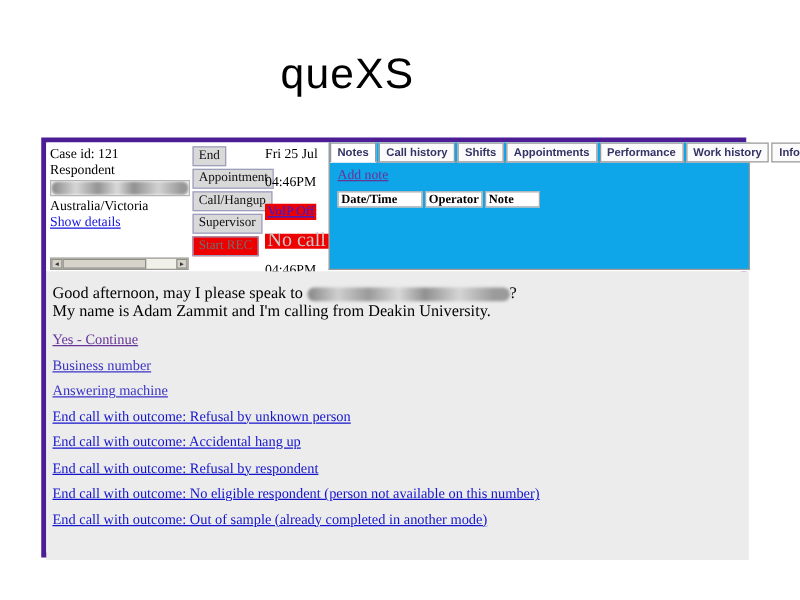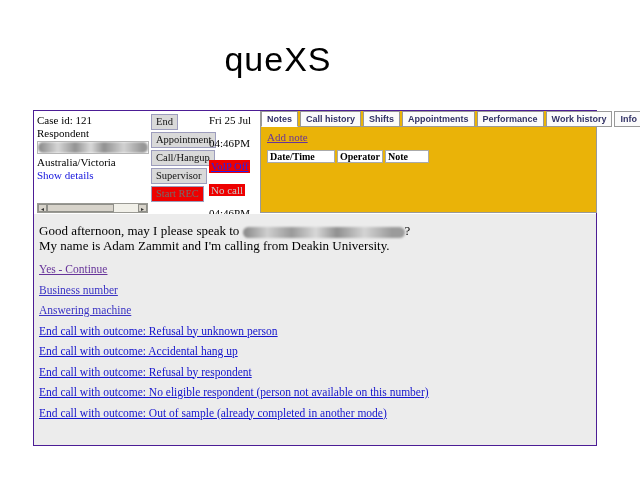--- a/index.html
+++ b/index.html
@@ -7,52 +7,52 @@
   body { font-family:"Liberation Serif", serif; color:#000; position:relative; }
 
   .slide-title {
     position:absolute; left:0; top:40px; width:556px;
     text-align:center; font-family:"Liberation Sans", sans-serif;
     font-size:34px; font-weight:400; color:#000; letter-spacing:1px;
   }
 
   .screenshot {
     position:absolute; left:33px; top:110px; width:564px; height:336px;
-    border:1px solid #4c1d95; background:#fff;
+    border:4px solid #4c1d95; background:#fff;
   }
 
   
   .top-section { position:absolute; left:0; top:0; width:562px; height:103px; background:#fff; }
 
   .case-panel { position:absolute; left:3px; top:3px; width:116px; font-size:11px; line-height:13px; }
   .redacted-box { width:112px; height:13px; border:1px solid #b5b5b5; margin:1px 0 2px 0; overflow:hidden; background:#fff; }
   .redacted-smear {
     width:100%; height:100%;
     background:linear-gradient(90deg,#8f8f8f 2%,#d6d6d6 18%,#939393 34%,#dadada 48%,#909090 60%,#d2d2d2 78%,#979797 95%);
     filter:blur(1.3px); border-radius:5px;
   }
-  a.plain-link { color:#1414dd; cursor:pointer; }
+  a.plain-link { color:#1414dd; text-decoration:underline; cursor:pointer; }
 
   .buttons-col { position:absolute; left:117px; top:3px; display:flex; flex-direction:column; align-items:flex-start; gap:2px; }
   .ui-btn {
     font-family:"Liberation Serif", serif; font-size:10.5px; line-height:12px;
     background:#d9d9d9; border:1px solid #9d9dbd; padding:1px 4px; color:#111; cursor:pointer;
   }
   .ui-btn.rec { background:#ee0000; color:#6e6e6e; }
 
   .status-col { position:absolute; left:175px; top:3px; display:flex; flex-direction:column; align-items:flex-start; gap:11px; font-size:11px; line-height:12px; }
   .red-box { background:#ee0000; padding:0 2px; }
   .red-box .voip-link { color:#2222ee; text-decoration:underline; cursor:pointer; font-size:10.5px; }
-  .red-box.nocall { color:#c8c8c8; font-size:11px; }
+  .red-box.nocall { color:#c8c8c8; font-size:16px; }
 
   
   .tab-panel {
     position:absolute; left:226px; top:0; width:337px; height:102px;
     border-left:1px solid #999; border-right:1px solid #999; border-bottom:1px solid #999;
-    background:#eab308;
+    background:#0ea5e9;
   }
   .tab-row { display:flex; align-items:flex-end; gap:2px; border-bottom:1px solid #999; height:16px; padding-left:0; }
   .tab {
     font-family:"Liberation Sans", sans-serif; font-size:9px; font-weight:bold; color:#333366;
     background:#fbfbfb; border:1px solid #999; border-bottom:none; padding:2px 5px 2px 5px;
     margin-bottom:-1px; border-bottom:1px solid #999; cursor:pointer; white-space:nowrap;
   }
   .tab.active { background:#fff; border-bottom:1px solid #fff; }
   .add-note { display:inline-block; margin:4px 0 0 6px; font-size:11px; color:#663399; text-decoration:underline; cursor:pointer; }
   .notes-table { margin:3px 0 0 4px; border-collapse:separate; border-spacing:2px; font-size:10px; }

